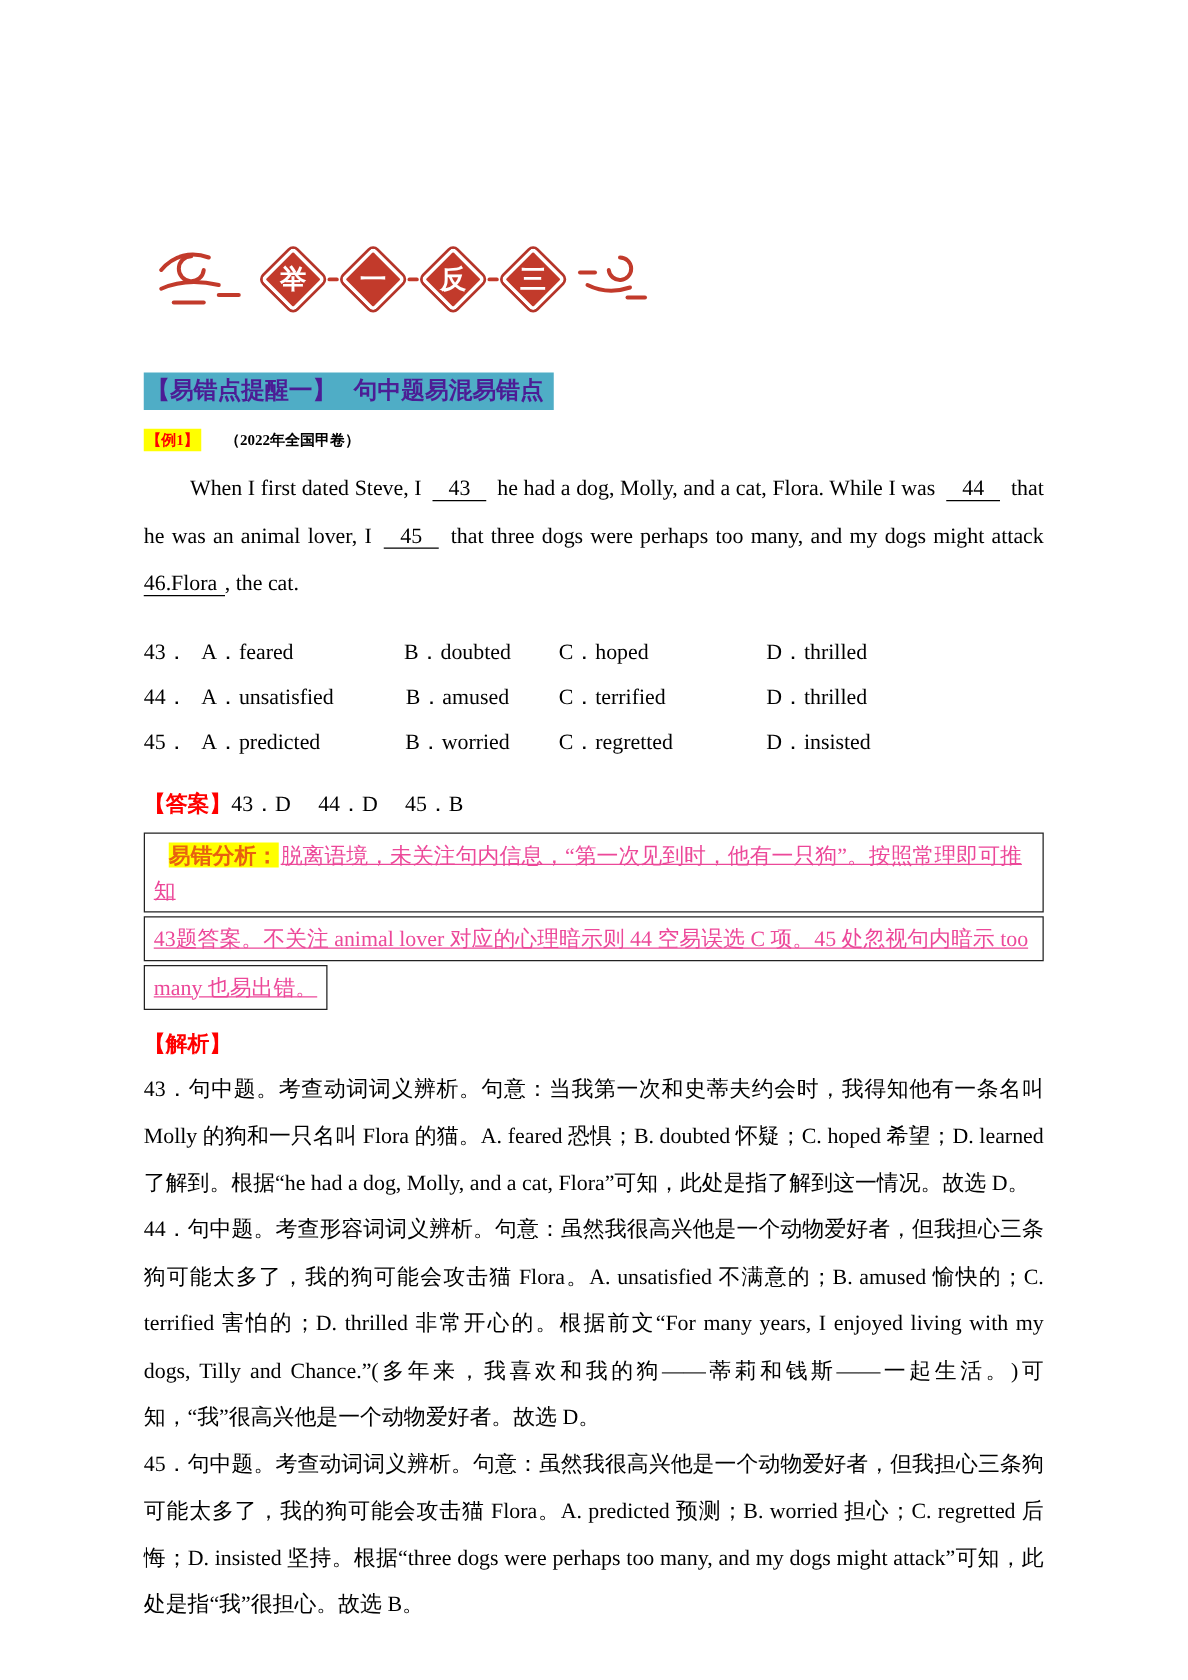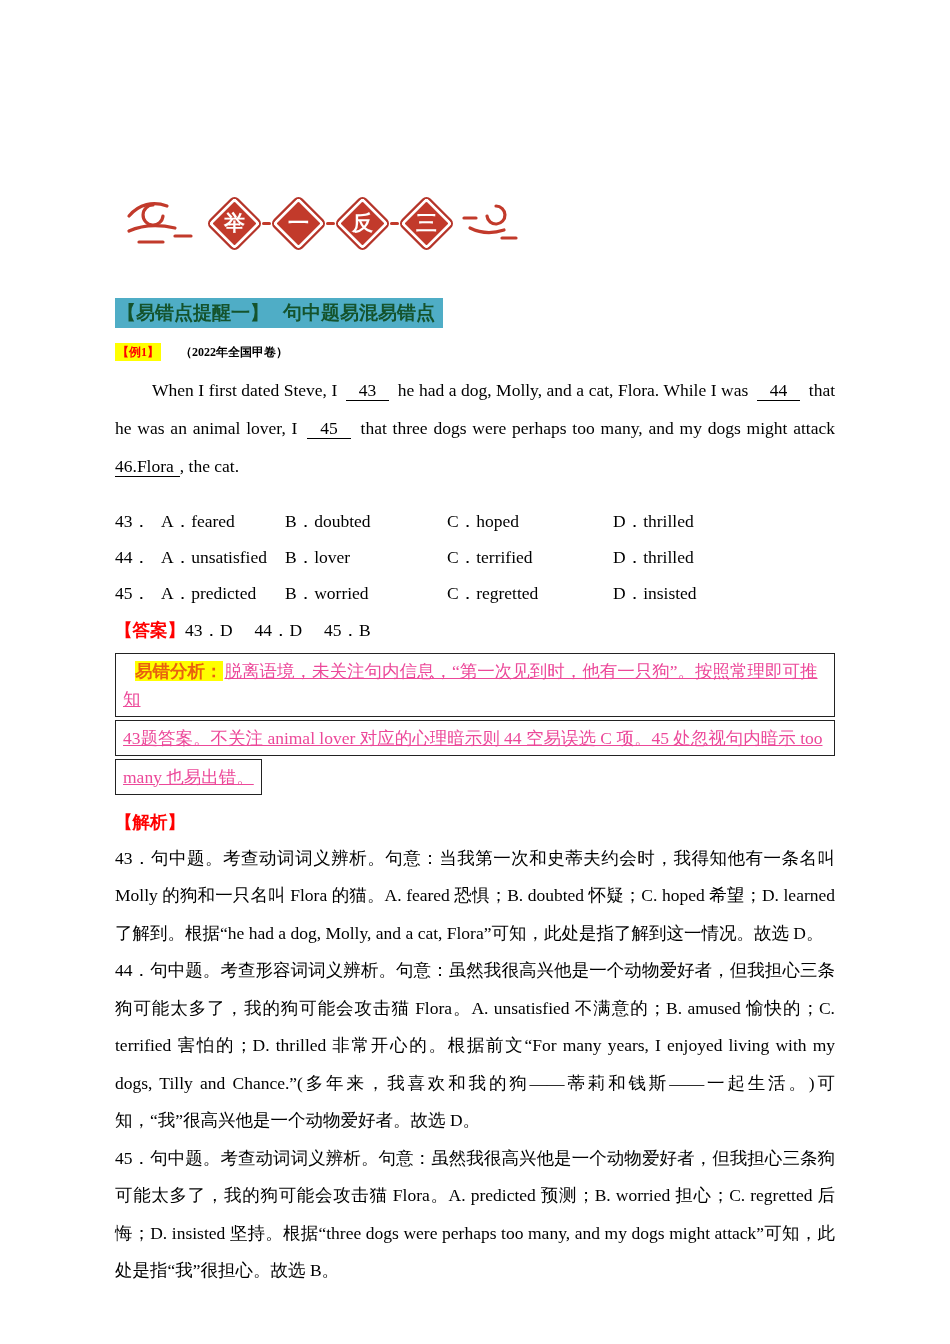--- a/index.html
+++ b/index.html
@@ -61,21 +61,21 @@
     background: #c23a2b;
     border-radius: 2px;
     flex: 0 0 auto;
   }
 
   
   .section-heading { margin-top: 42px; }
   .hl-teal {
     display: inline-block;
     background: #4fadc6;
-    color: #14532d;
+    color: #4c1d95;
     font-weight: bold;
     font-size: 19px;
     padding: 3px 8px 3px 2px;
     line-height: 24px;
   }
   .hl-teal .title { margin-left: 14px; }
 
   .example-line { margin-top: 16px; font-size: 12px; }
   .hl-yellow {
     background: #ffff00;
@@ -99,25 +99,25 @@
     white-space: nowrap;
   }
   .ul { border-bottom: 1.4px solid #000; padding-right: 6px; }
 
   
   .options { margin-top: 4px; }
   .q-row { line-height: 36px; white-space: nowrap; }
   .q-num { display: inline-block; width: 46px; }
   .q-opt { display: inline-block; }
   .q-opt.a { width: 124px; }
-  .q-opt.b { width: 162px; }
+  .q-opt.b { width: 162px; text-align: center; }
   .q-opt.c { width: 166px; }
 
   
-  .answer-line { line-height: 36px; margin-top: 1px; }
+  .answer-line { line-height: 36px; margin-top: 14px; }
   .tag-red { color: #ff0000; font-weight: bold; }
 
   
   .analysis { margin-top: 5px; }
   .abox {
     border: 1.4px solid #222222;
     padding: 3px 7px;
     line-height: 28px;
     margin-bottom: 3px;
     box-sizing: border-box;
@@ -209,21 +209,21 @@
     <span class="blank">45</span>
     <span>that three dogs were perhaps too many, and my dogs might attack</span>
     <span class="ul">46.Flora</span><span>, the cat.</span>
   </p>
 
   <div class="options">
     <div class="q-row">
       <span class="q-num">43．</span><span class="q-opt a">A．feared</span><span class="q-opt b">B．doubted</span><span class="q-opt c">C．hoped</span><span class="q-opt d">D．thrilled</span>
     </div>
     <div class="q-row">
-      <span class="q-num">44．</span><span class="q-opt a">A．unsatisfied</span><span class="q-opt b">B．lover</span><span class="q-opt c">C．terrified</span><span class="q-opt d">D．thrilled</span>
+      <span class="q-num">44．</span><span class="q-opt a">A．unsatisfied</span><span class="q-opt b">B．amused</span><span class="q-opt c">C．terrified</span><span class="q-opt d">D．thrilled</span>
     </div>
     <div class="q-row">
       <span class="q-num">45．</span><span class="q-opt a">A．predicted</span><span class="q-opt b">B．worried</span><span class="q-opt c">C．regretted</span><span class="q-opt d">D．insisted</span>
     </div>
   </div>
 
   <div class="answer-line">
     <span class="tag-red">【答案】</span><span>43．D　 44．D　 45．B</span>
   </div>
 

